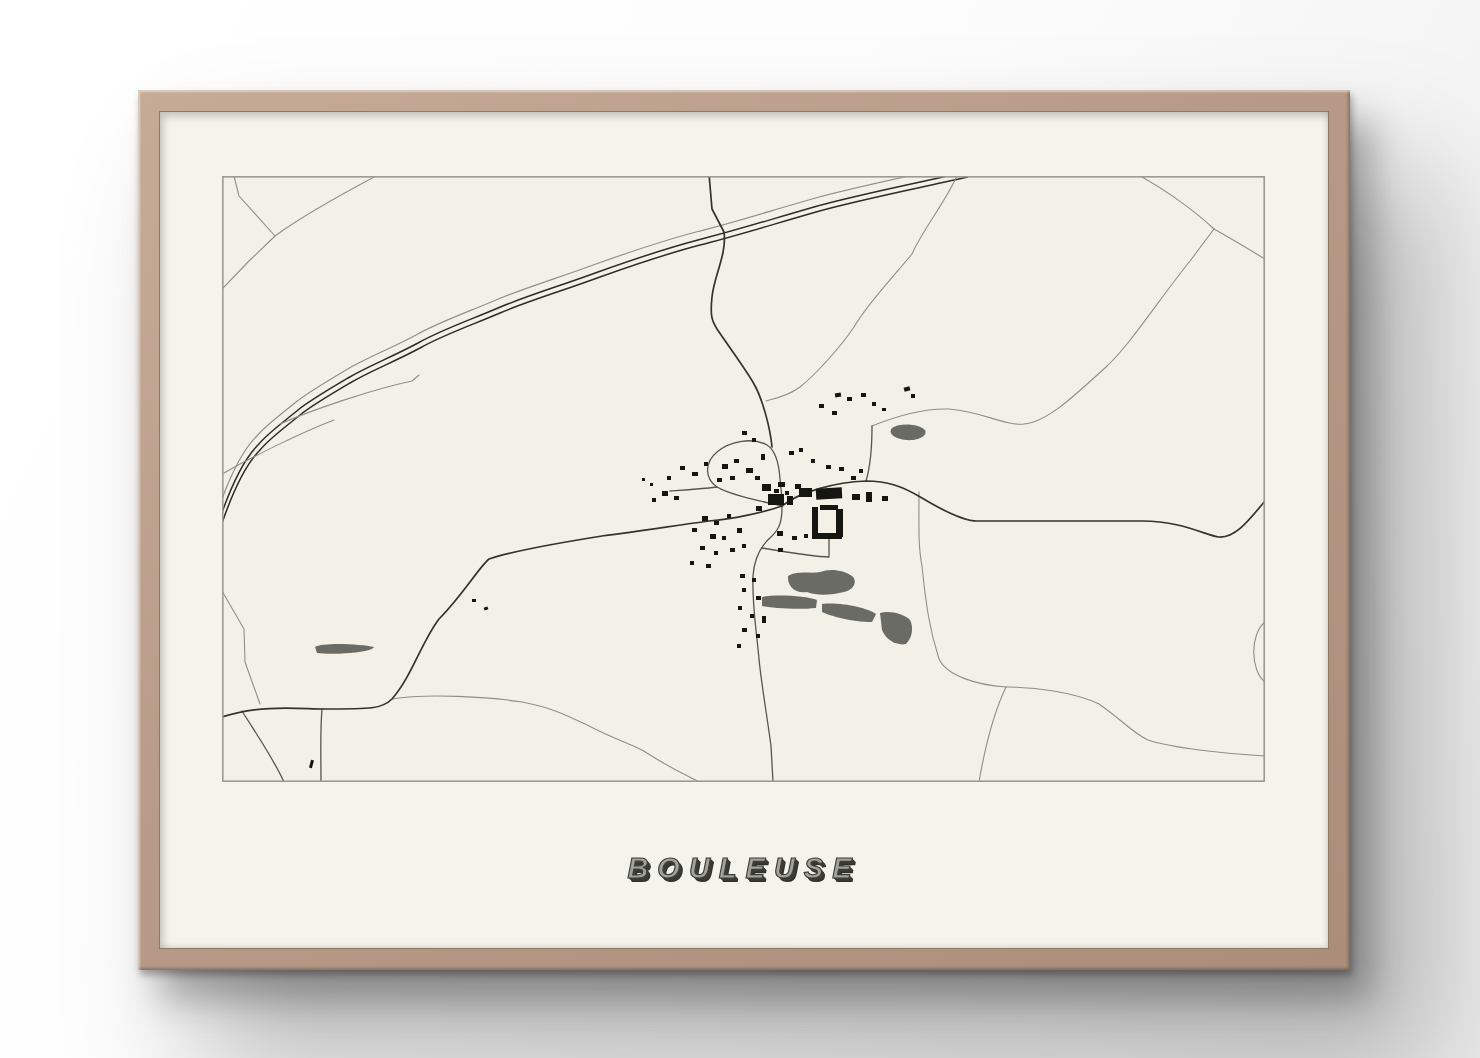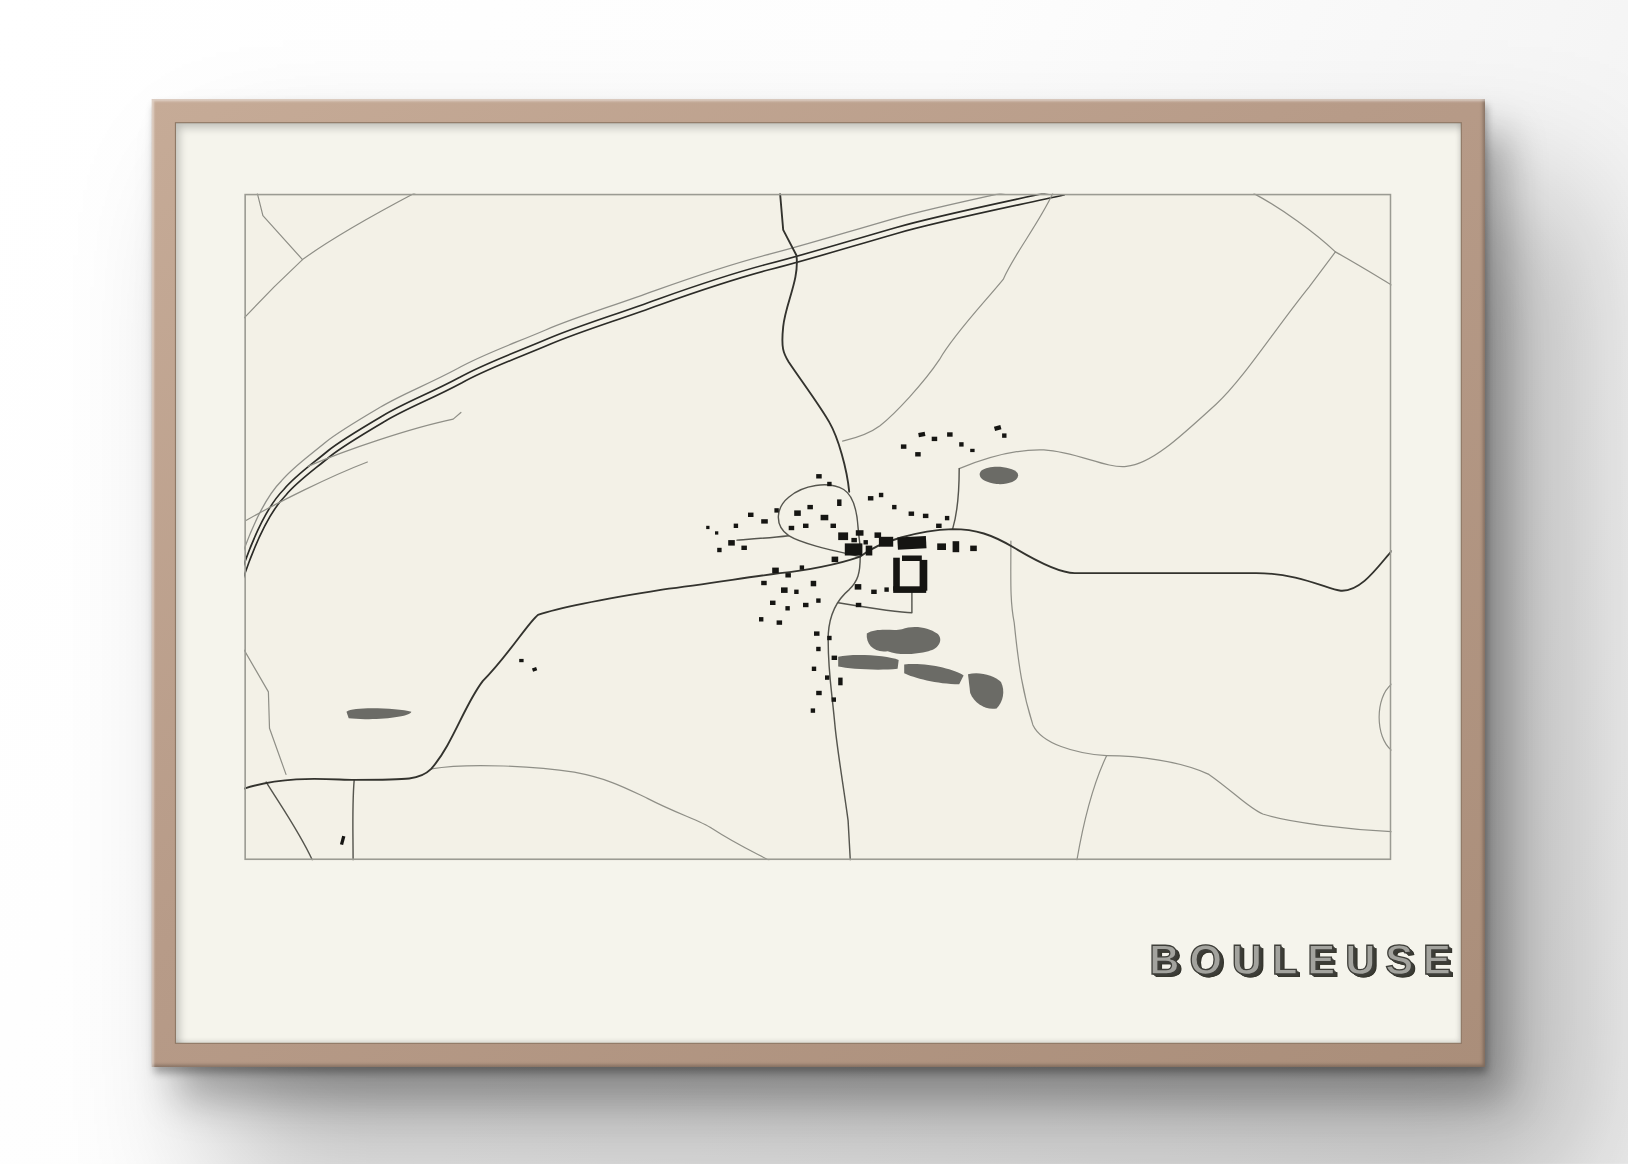--- a/index.html
+++ b/index.html
@@ -35,25 +35,26 @@
   .road{fill:none;stroke-linecap:round;stroke-linejoin:round;}
   .thin{stroke:#8f8f87;stroke-width:1.1;}
   .med{stroke:#55554e;stroke-width:1.3;}
   .dark{stroke:#33332e;stroke-width:1.7;}
   .rail-gray{fill:none;stroke:#90908a;stroke-width:1.2;}
   .rail-dark{fill:none;stroke:#2b2b27;stroke-width:1.5;}
   .area{fill:#6b6b66;}
   .bldg{fill:#151512;}
   .poster-title{
     position:absolute;left:0;top:740px;width:100%;
-    text-align:right;
-    font-size:38px;font-weight:800;letter-spacing:9px;
+    text-align:center;
+    font-size:29px;font-weight:800;letter-spacing:9px;
     color:#a3a39e;
     -webkit-text-stroke:1.2px #3e3e39;
     text-shadow:1px 1px 0 #3e3e39,2px 2px 0 #3c3c37,3px 3px 0 #38382f,3.5px 3.5px 0 #2f2f2b;
+    font-style:italic;
   }
 </style>
 </head>
 <body>
 
 <div class="frame">
   <div class="poster">
 
     <div class="map-paper">
       <svg viewBox="0 0 1043 606" xmlns="http://www.w3.org/2000/svg">

